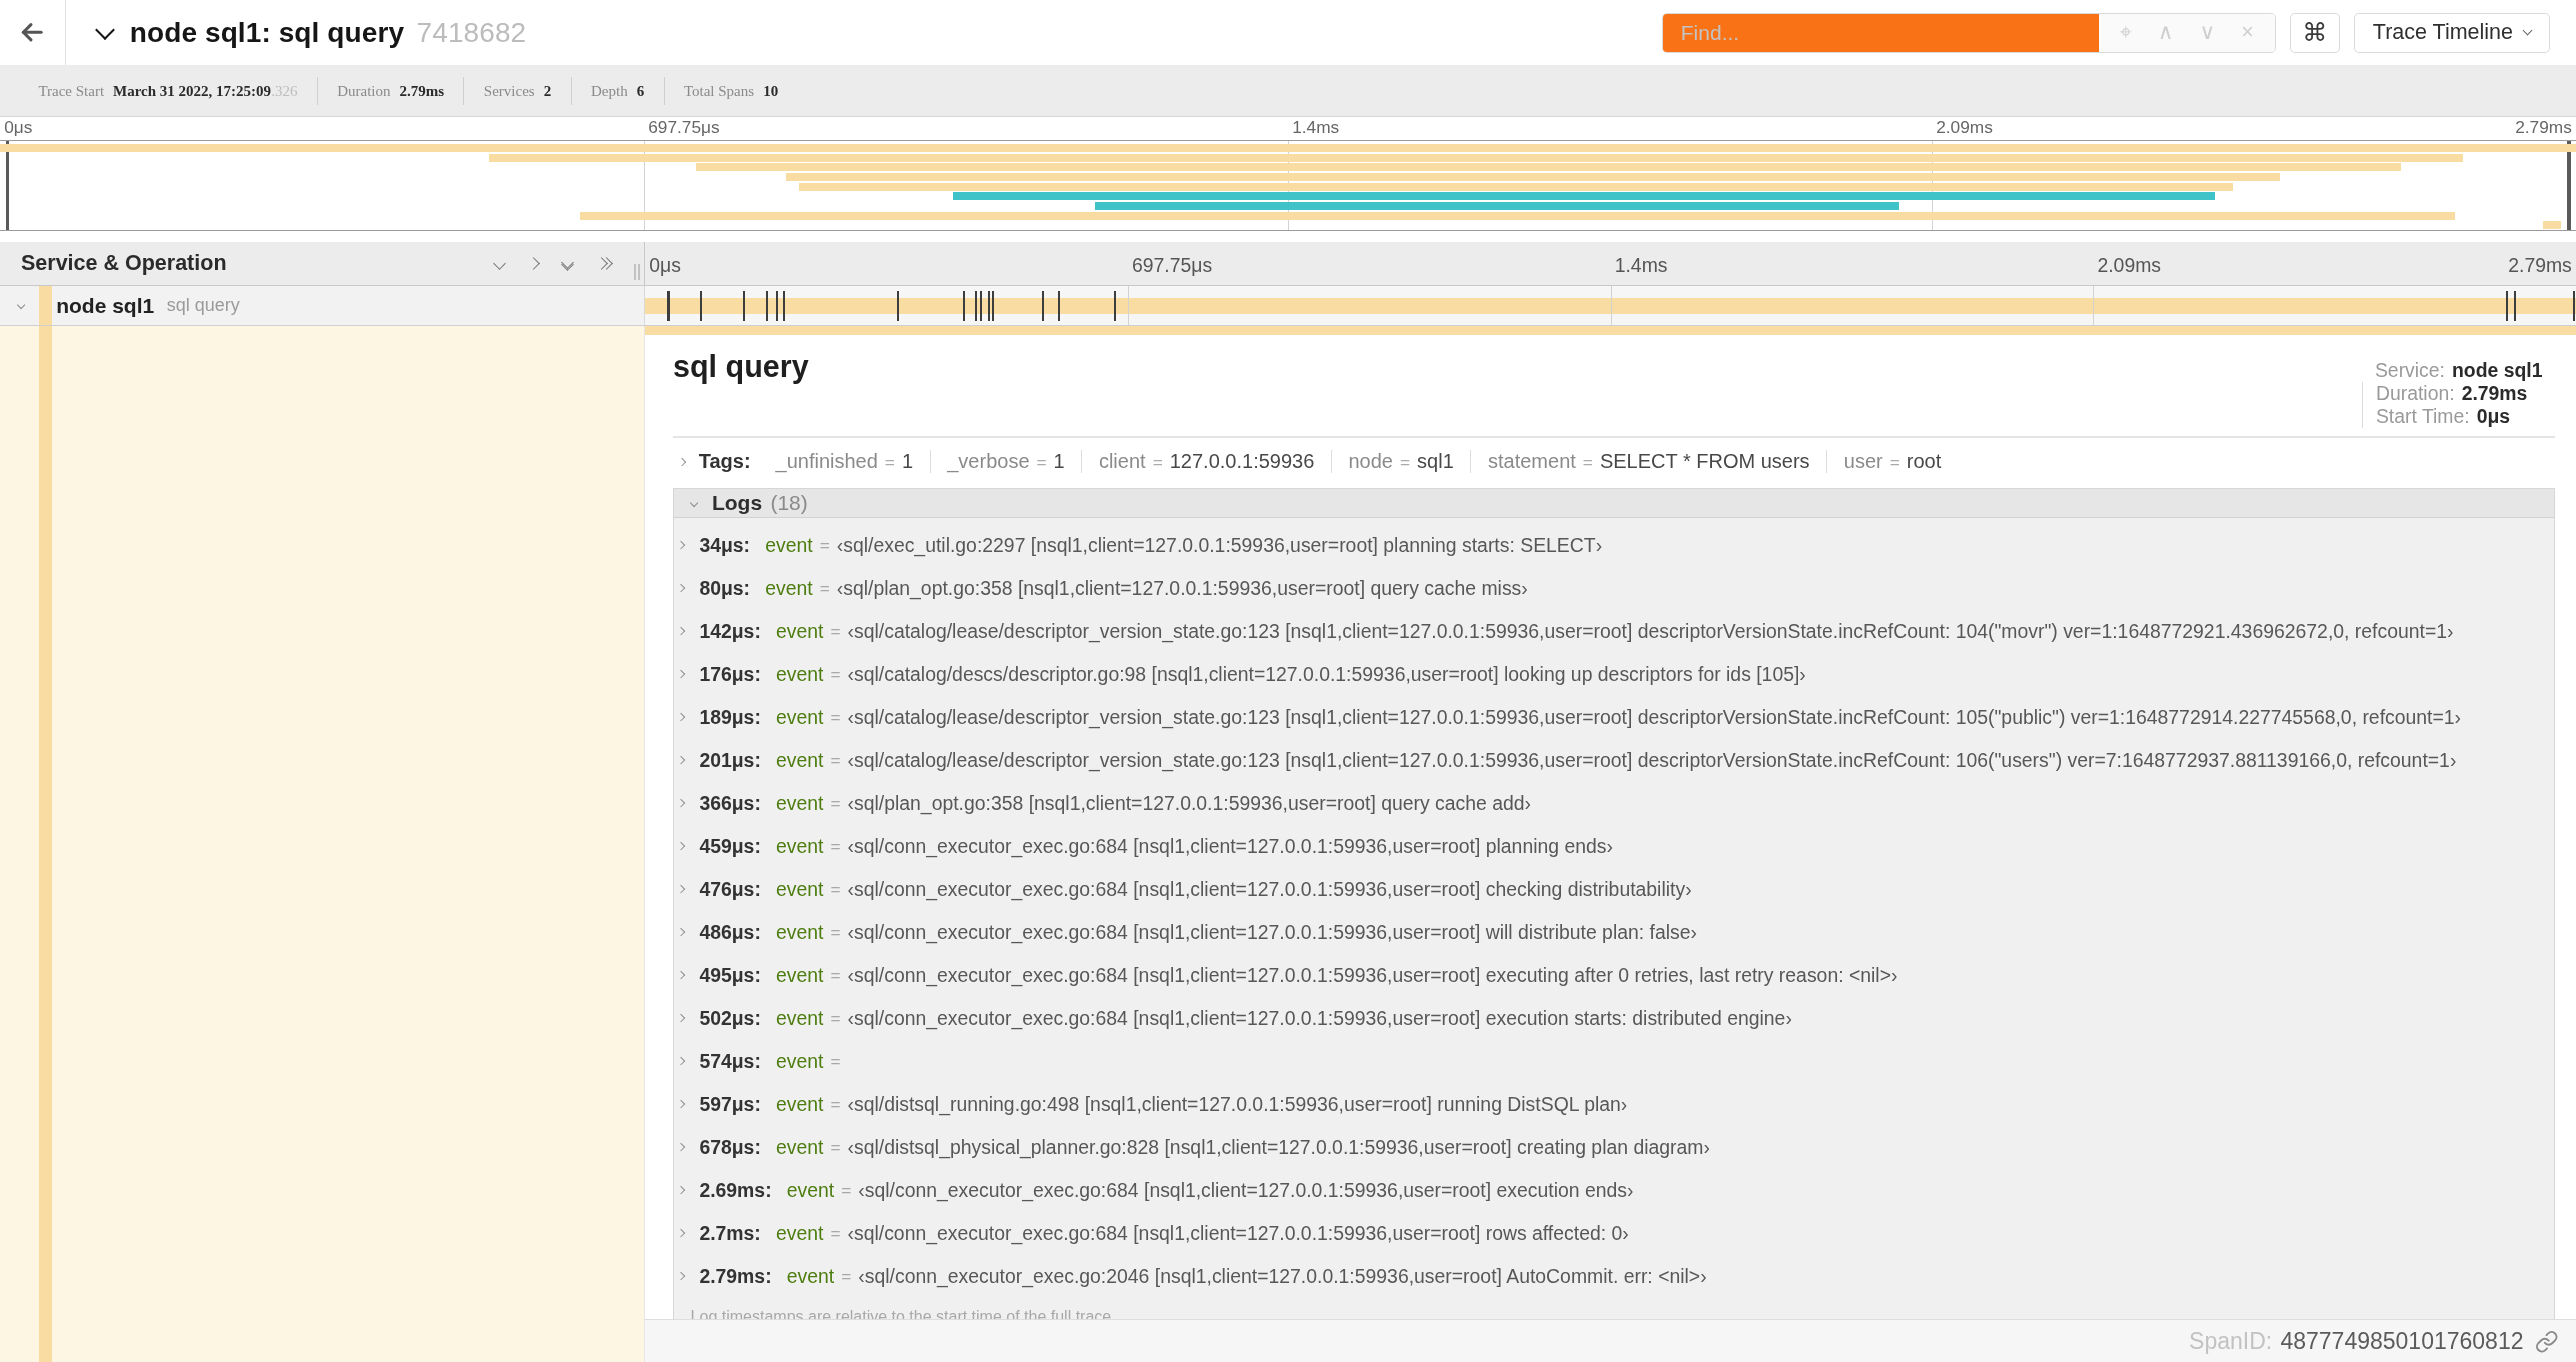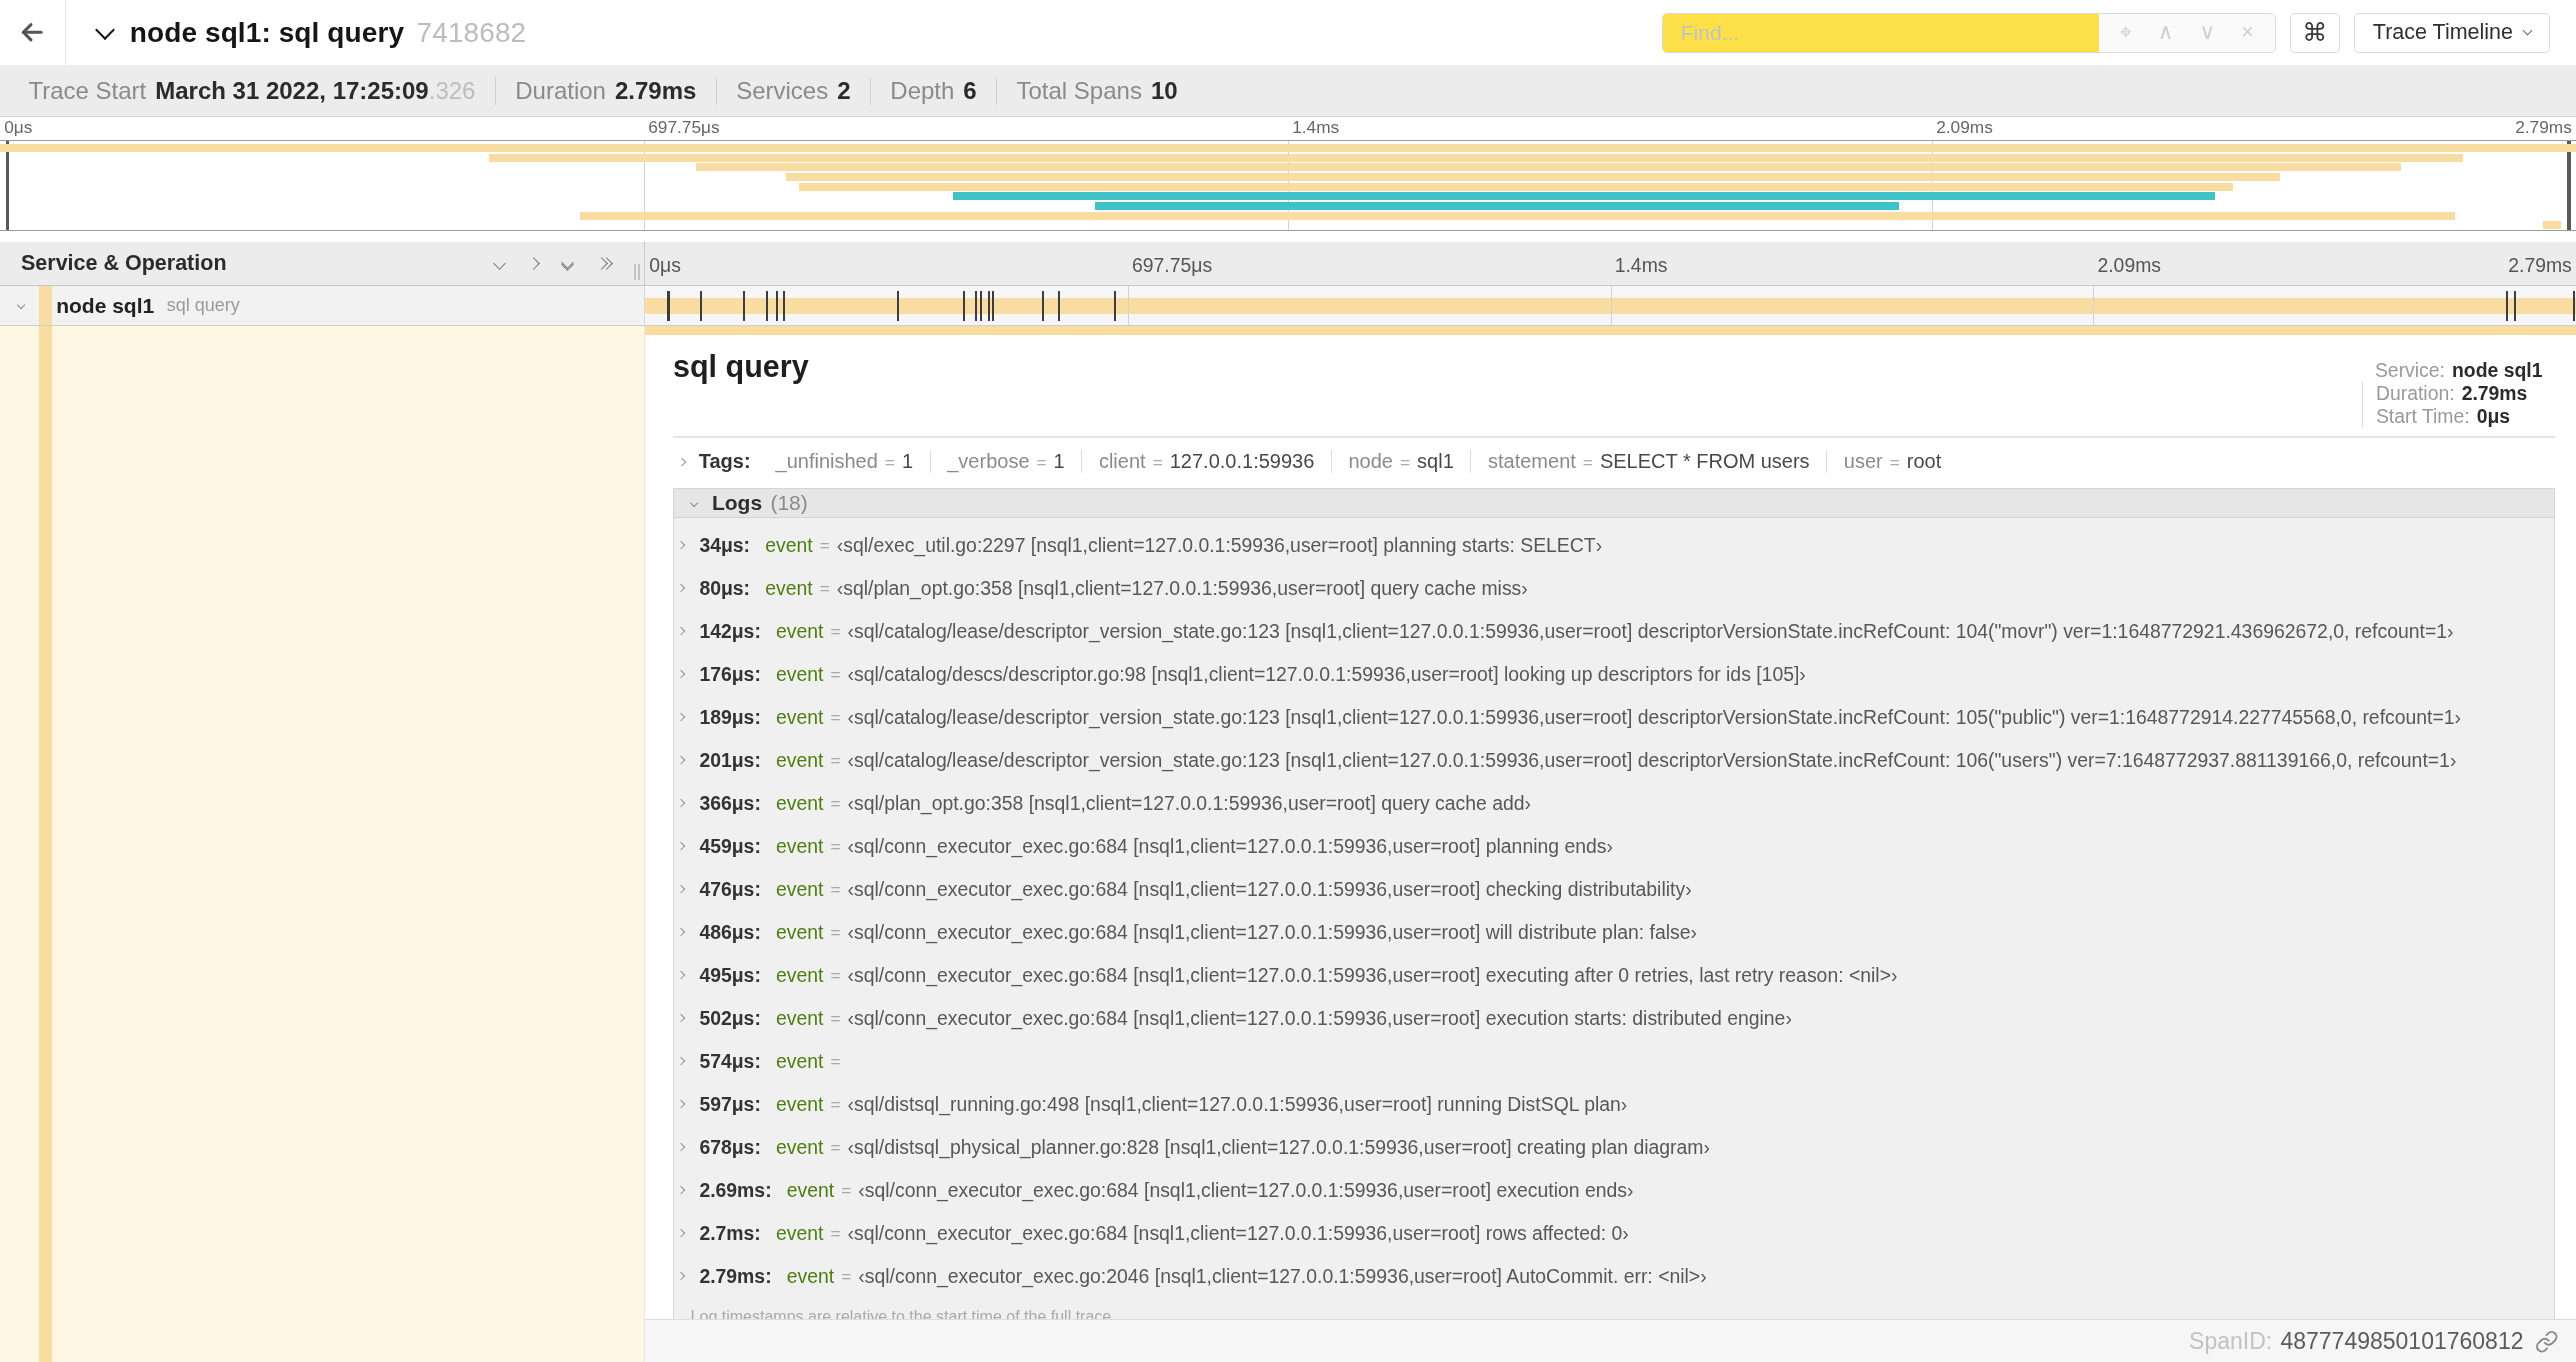--- a/index.html
+++ b/index.html
@@ -22,31 +22,31 @@
   .chev.mid { width:9px; height:9px; border-width:1.7px; border-color:#737373; }
   .chev.sm  { width:6.2px;  height:6.2px;  border-width:1.4px;   border-color:#8a8a8a; }
   .dbl { display:inline-flex; }
   .dbl.v { flex-direction:column; } .dbl.v .chev + .chev { margin-top:-6.2px; }
   .dbl.h { flex-direction:row; }   .dbl.h .chev + .chev { margin-left:-4.2px; }
   .title-chev { margin:0 18px 0 2.8px; cursor:pointer; }
   h1.trace-title { font-size:28px; font-weight:bold; color:#161616; letter-spacing:0.1px; display:flex; align-items:baseline; }
   .trace-id { font-size:28px; font-weight:normal; color:#bcbcbc; margin-left:12.5px; }
   .top-spacer { flex:1; }
   .find-group { width:614px; height:40px; border:0.7px solid #d9d9d9; border-radius:4.8px; display:flex; overflow:hidden; background:#fff; }
-  .find-input { flex:1; border:none; outline:none; padding:0 18px; font-size:21px; color:#444; font-family:inherit; background:#fde047; }
+  .find-input { flex:1; border:none; outline:none; padding:0 18px; font-size:21px; color:#444; font-family:inherit; background:#f97316; }
   .find-input::placeholder { color:#c3c3c3; }
   .find-icons { display:flex; align-items:center; gap:26px; padding:0 21px; background:#fafafa; color:#cfcfcf; font-size:21.5px; }
   .find-icons span { cursor:default; line-height:1; }
   .sq-btn { height:40px; margin-left:14px; border:0.7px solid #d9d9d9; border-radius:4.8px; background:#fff; cursor:pointer; font-family:inherit; display:flex; align-items:center; justify-content:center; }
   .cmd-btn { width:50px; font-size:25px; color:#3a3a3a; }
   .tt-btn { padding:0 18px; font-size:21.5px; color:#2f2f2f; gap:11px; }
   .tt-btn .chev { border-color:#666; width:7px; height:7px; margin-top:-3.5px; }
 
   
-  .summary-bar { height:51px; background:#ececec; border-bottom:0.7px solid #d6d6d6; display:flex; align-items:center; padding:0 9px; font-size:24px; flex:none; }
+  .summary-bar { height:51px; background:#ececec; border-bottom:0.7px solid #d6d6d6; display:flex; align-items:center; padding:0 19px; font-size:15px; flex:none;font-family:Liberation Serif, serif; }
   .sum-item { display:flex; align-items:baseline; padding:0 19.4px; line-height:28px; }
   .sum-item + .sum-item { border-left:0.7px solid #d0d0d0; }
   .sum-label { color:#8a8a8a; margin-right:9px; }
   .sum-value { color:#2b2b2b; font-weight:bold; }
   .sum-suffix { color:#bdbdbd; }
 
   
   .minimap { flex:none; }
   .mm-labels { position:relative; height:23px; font-size:17.3px; color:#666; }
   .tick-label { position:absolute; bottom:2.1px; transform:translateX(4.2px); white-space:nowrap; }

